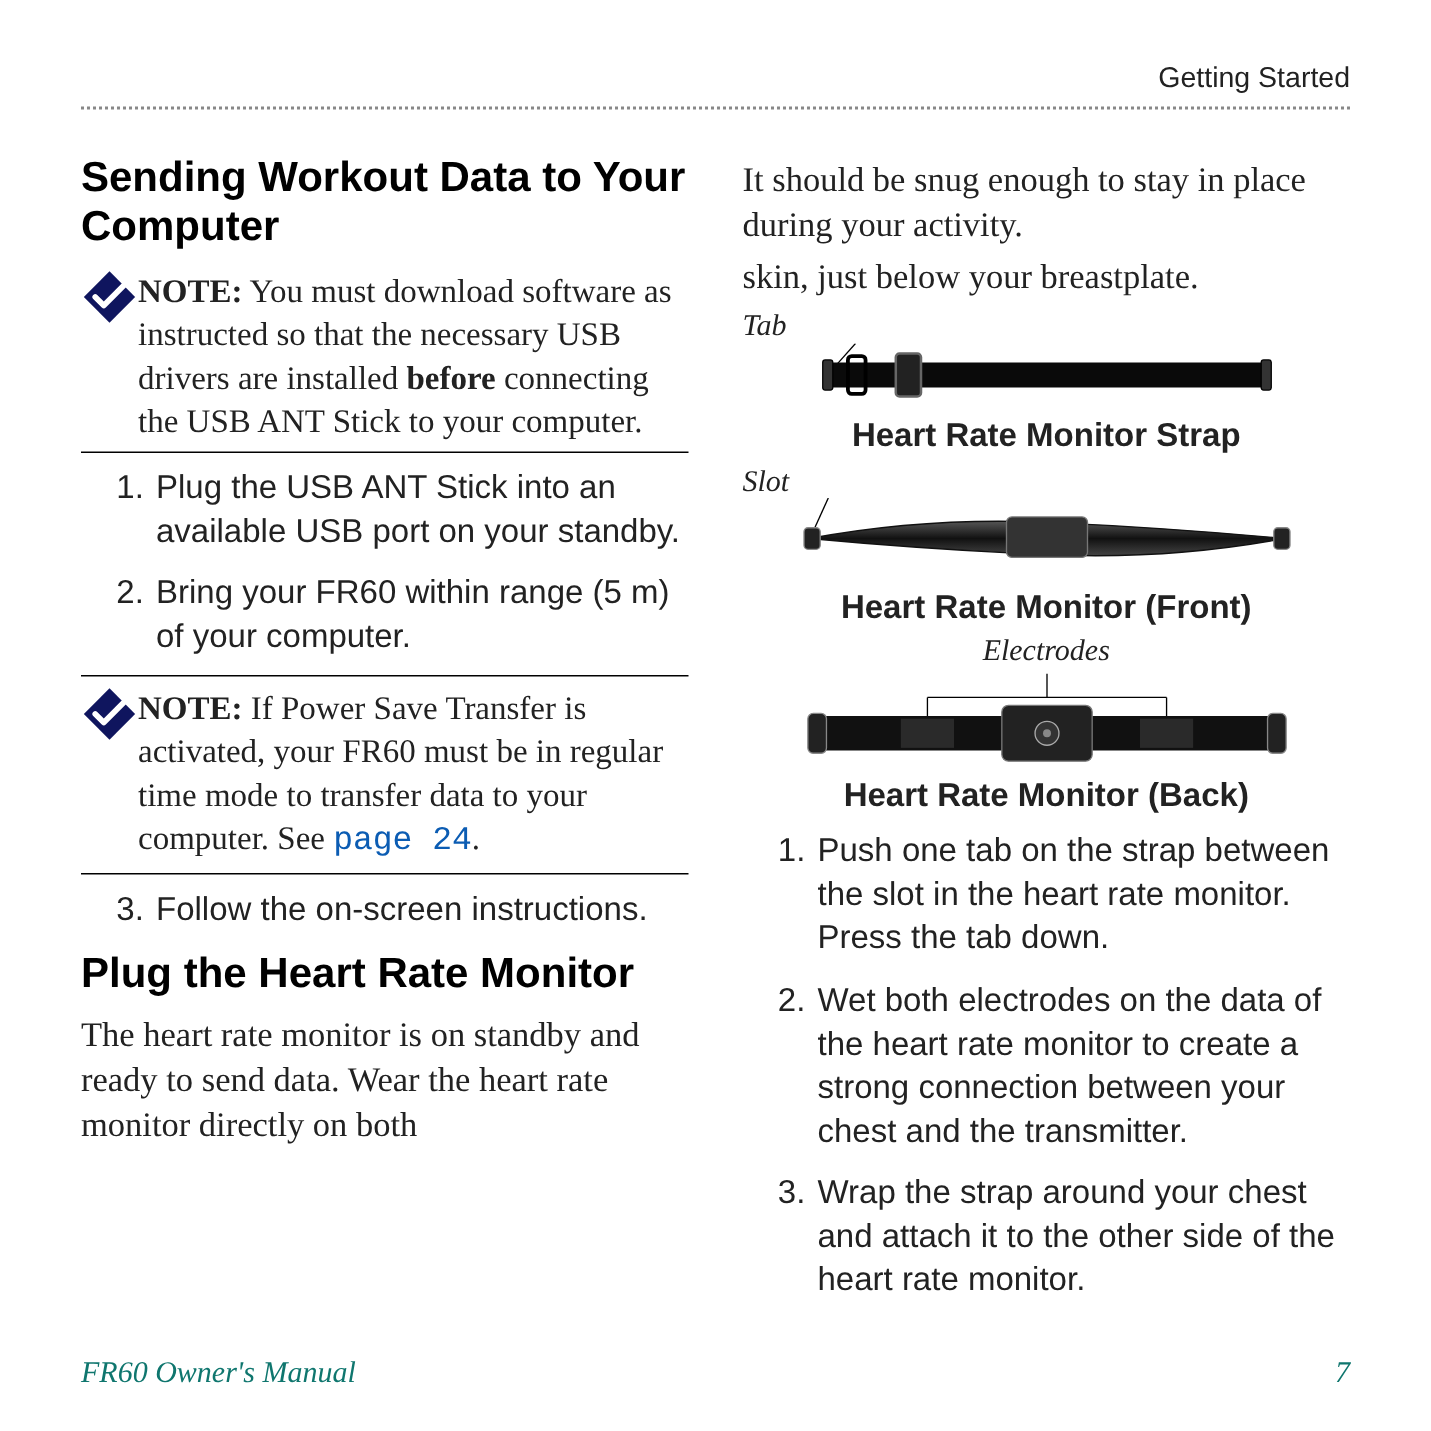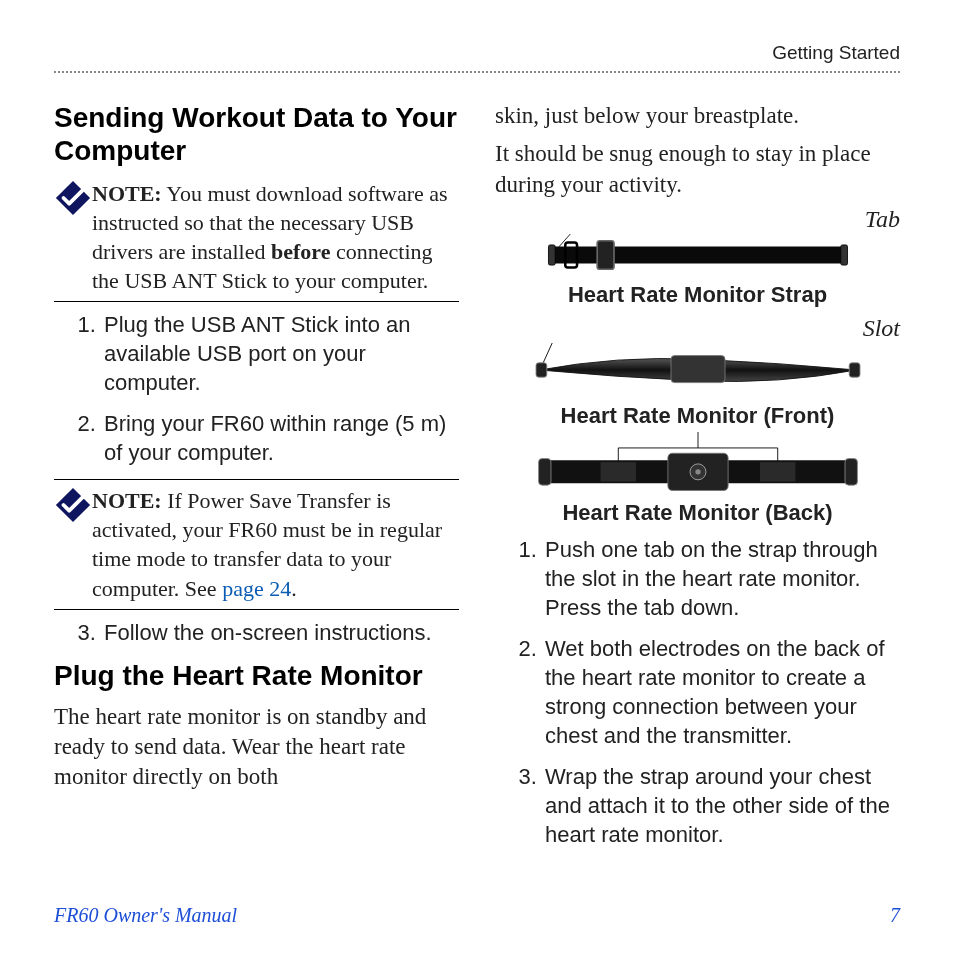--- a/index.html
+++ b/index.html
@@ -63,28 +63,27 @@
     font-size: 22px;
   }
   .serif { font-family: "Times New Roman", Times, serif; font-size: 23px; }
   ol.steps {
     list-style: decimal;
     padding-left: 48px;
     margin: 8px 0;
     font-size: 22px;
   }
   ol.steps li { margin-bottom: 12px; padding-left: 2px; }
-  .link { color: #0b5cb3; }
+  .link { color: #0b5cb3; font-family: Liberation Mono, monospace; }
   .figure-label {
     font-family: "Times New Roman", Times, serif;
     font-style: italic;
-    font-size: 24px;
+    font-size: 20px;
     margin-top: 4px;
     margin-bottom: -2px;
-    text-align: right;
   }
   .figure-caption {
     font-weight: 700;
     font-size: 22px;
     text-align: center;
     margin: 4px 0 2px 0;
   }
   .figure-sub {
     font-family: "Times New Roman", Times, serif;
     font-style: italic;
@@ -97,21 +96,21 @@
   }
   svg { display: block; margin: 0 auto; }
   .footer {
     position: absolute;
     left: 54px; right: 54px; bottom: 26px;
     display: flex;
     justify-content: space-between;
     font-style: italic;
     font-family: "Times New Roman", Times, serif;
     font-size: 20px;
-    color: #1d4ed8;
+    color: #0f766e;
   }
   .b { font-weight: 700; }
 </style>
 </head>
 <body>
 
 <div class="page">
   <div class="section-header">Getting Started</div>
 
   <div class="columns">
@@ -125,21 +124,21 @@
             <polygon points="20,2 38,20 20,38 2,20" fill="#0f155e"></polygon>
             <path d="M10 20 l6 6 l14 -14" stroke="#fff" stroke-width="4" fill="none" stroke-linecap="round" stroke-linejoin="round"></path>
           </svg>
         </div>
         <div class="note-text">
           <span class="b">NOTE:</span><span> You must download software as instructed so that the necessary USB drivers are installed </span><span class="b">before</span><span> connecting the USB ANT Stick to your computer.</span>
         </div>
       </div>
 
       <ol class="steps">
-        <li>Plug the USB ANT Stick into an available USB port on your computer.</li>
+        <li>Plug the USB ANT Stick into an available USB port on your standby.</li>
         <li>Bring your FR60 within range (5 m) of your computer.</li>
       </ol>
 
       <div class="note-wrap top-border">
         <div class="note-icon">
           <svg viewBox="0 0 40 40" width="38" height="38">
             <polygon points="20,2 38,20 20,38 2,20" fill="#0f155e"></polygon>
             <path d="M10 20 l6 6 l14 -14" stroke="#fff" stroke-width="4" fill="none" stroke-linecap="round" stroke-linejoin="round"></path>
           </svg>
         </div>
@@ -150,22 +149,22 @@
 
       <ol class="steps" start="3">
         <li>Follow the on-screen instructions.</li>
       </ol>
 
       <h2>Plug the Heart Rate Monitor</h2>
       <div class="serif">The heart rate monitor is on standby and ready to send data. Wear the heart rate monitor directly on both</div>
     </div>
 
     <div class="col">
+      <div class="serif" style="margin-top:8px">It should be snug enough to stay in place during your activity.</div>
       <div class="serif" style="margin-top:4px">skin, just below your breastplate.</div>
-      <div class="serif" style="margin-top:8px">It should be snug enough to stay in place during your activity.</div>
 
       <div class="figure-label">Tab</div>
       <div class="figure">
         <svg viewBox="0 0 360 50" width="360" height="42">
           <line x1="28" y1="0" x2="12" y2="18" stroke="#000" stroke-width="1"></line>
           <rect x="4" y="15" width="352" height="20" rx="3" fill="#0a0a0a"></rect>
           <rect x="2" y="13" width="8" height="24" rx="2" fill="#333" stroke="#000"></rect>
           <rect x="350" y="13" width="8" height="24" rx="2" fill="#333" stroke="#000"></rect>
           <rect x="22" y="10" width="14" height="30" rx="3" fill="none" stroke="#000" stroke-width="3"></rect>
           <rect x="60" y="8" width="20" height="34" rx="3" fill="#222" stroke="#666" stroke-width="2"></rect>
@@ -184,42 +183,43 @@
               <stop offset="0.5" stop-color="#111"></stop>
               <stop offset="1" stop-color="#444"></stop>
             </linearGradient>
           </defs>
           <rect x="0" y="22" width="12" height="16" rx="3" fill="#222" stroke="#888"></rect>
           <rect x="348" y="22" width="12" height="16" rx="3" fill="#222" stroke="#888"></rect>
           <rect x="150" y="14" width="60" height="30" rx="4" fill="#333" stroke="#777"></rect>
         </svg>
       </div>
       <div class="figure-caption">Heart Rate Monitor (Front)</div>
+      <div class="figure-sub">Electrodes</div>
 
       <div class="figure">
         <svg viewBox="0 0 360 70" width="360" height="62">
           <line x1="90" y1="18" x2="270" y2="18" stroke="#000" stroke-width="1"></line>
           <line x1="180" y1="0" x2="180" y2="18" stroke="#000" stroke-width="1"></line>
           <line x1="90" y1="18" x2="90" y2="34" stroke="#000" stroke-width="1"></line>
           <line x1="270" y1="18" x2="270" y2="34" stroke="#000" stroke-width="1"></line>
           <rect x="4" y="32" width="352" height="26" rx="4" fill="#111"></rect>
           <rect x="0" y="30" width="14" height="30" rx="4" fill="#222" stroke="#888"></rect>
           <rect x="346" y="30" width="14" height="30" rx="4" fill="#222" stroke="#888"></rect>
           <rect x="146" y="24" width="68" height="42" rx="5" fill="#222" stroke="#777"></rect>
           <circle cx="180" cy="45" r="9" fill="#333" stroke="#aaa"></circle>
           <circle cx="180" cy="45" r="3" fill="#888"></circle>
           <rect x="70" y="34" width="40" height="22" fill="#2a2a2a"></rect>
           <rect x="250" y="34" width="40" height="22" fill="#2a2a2a"></rect>
         </svg>
       </div>
       <div class="figure-caption">Heart Rate Monitor (Back)</div>
 
       <ol class="steps">
-        <li>Push one tab on the strap through the slot in the heart rate monitor. Press the tab down.</li>
-        <li>Wet both electrodes on the back of the heart rate monitor to create a strong connection between your chest and the transmitter.</li>
+        <li>Push one tab on the strap between the slot in the heart rate monitor. Press the tab down.</li>
+        <li>Wet both electrodes on the data of the heart rate monitor to create a strong connection between your chest and the transmitter.</li>
         <li>Wrap the strap around your chest and attach it to the other side of the heart rate monitor.</li>
       </ol>
     </div>
   </div>
 
   <div class="footer">
     <span>FR60 Owner's Manual</span>
     <span>7</span>
   </div>
 </div>

